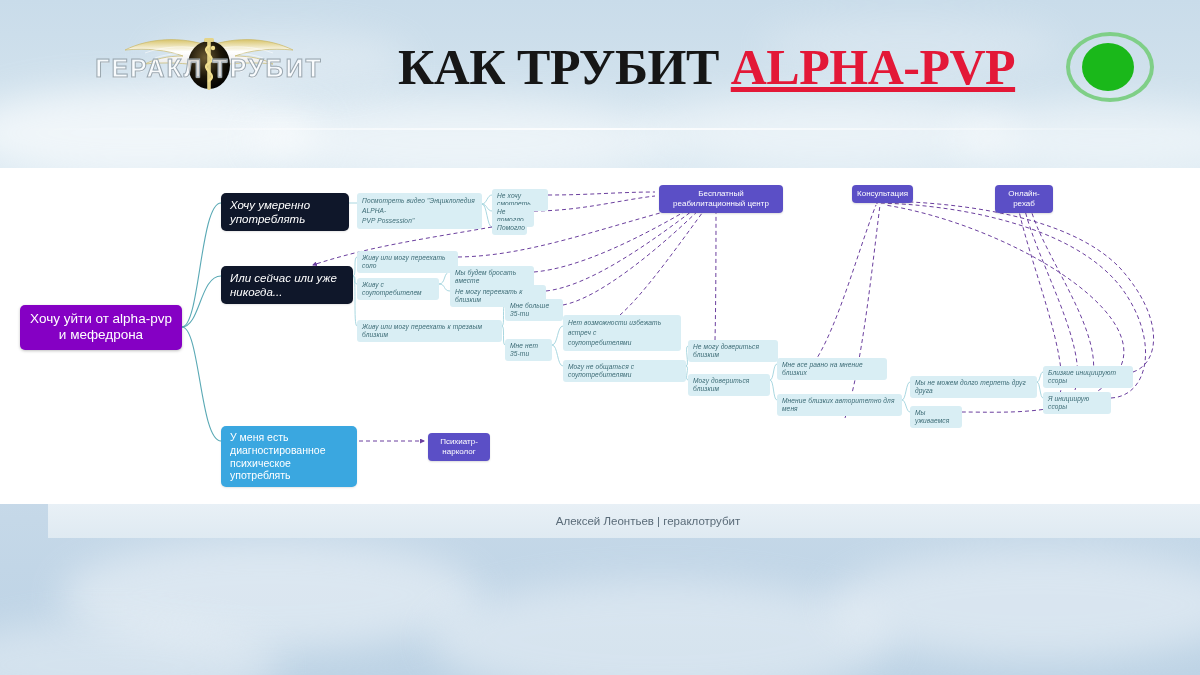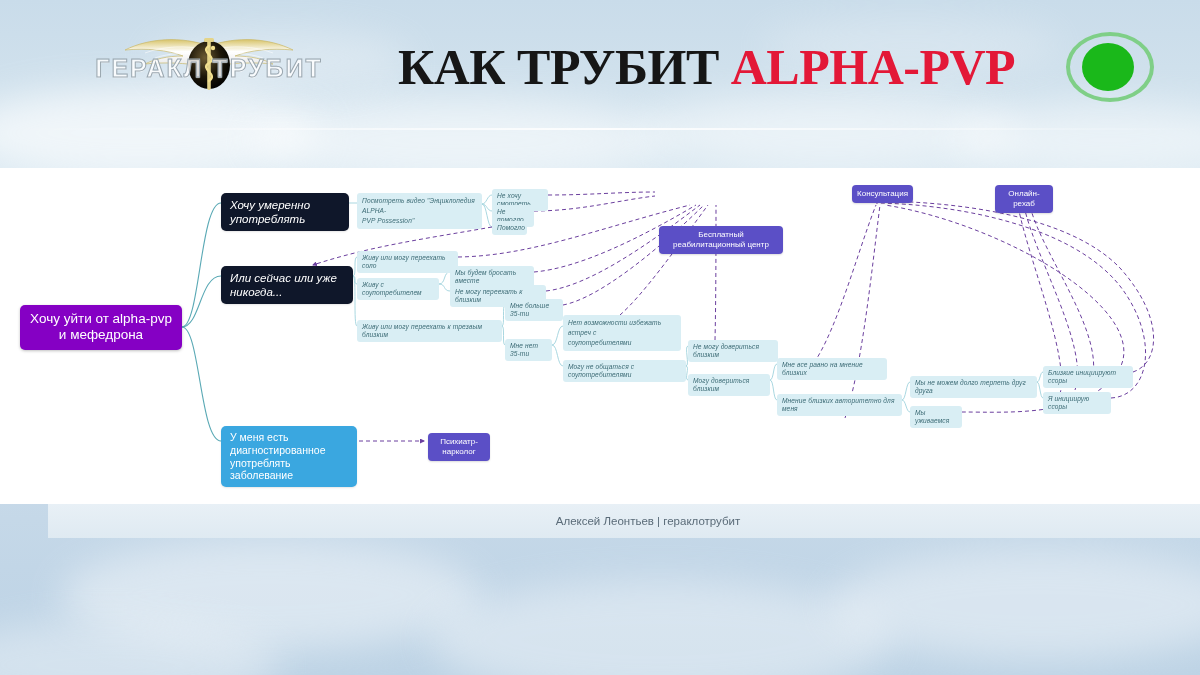--- a/index.html
+++ b/index.html
@@ -31,21 +31,21 @@
     letter-spacing:2px; color:rgba(255,255,255,.30);
     -webkit-text-stroke:1px #9aa7b0;
     text-shadow:0 1px 1px rgba(255,255,255,.8);
   }
   .title {
     position:absolute; left:390px; top:36px; width:700px; height:62px;
     font-family:"Liberation Serif", serif; font-weight:bold; font-size:50px;
     letter-spacing:-0.5px; white-space:nowrap; line-height:62px;
   }
   .t-black { color:#161616; }
-  .t-red   { color:#e31837; }
+  .t-red   { color:#e31837;text-decoration:underline; }
   .greenmark { position:absolute; left:1058px; top:32px; width:88px; height:70px; }
   .greenmark .ring {
     position:absolute; left:0; top:0; width:88px; height:70px;
     border:4px solid #7fcf87; border-radius:50%;
   }
   .greenmark .dot {
     position:absolute; left:16px; top:11px; width:52px; height:48px;
     background:#1ab81a; border-radius:50%;
   }
   .header-sep { position:absolute; left:0; top:128px; width:1200px; height:2px;
@@ -236,21 +236,21 @@
           <path d="M0 0 L10 5 L0 10 z" fill="#6b3f9e"></path>
         </marker>
       </defs>
     </svg>
 
   <div class="node n-root two" style="left: 20px; top: 137px; width: 162px; min-height: 44px;">Хочу уйти от alpha-pvp
 и мефедрона</div>
       <div class="node n-cyan" style="left: 221px; top: 25px; width: 128px; min-height: 19px;">Хочу умеренно употреблять</div>
       <div class="node n-cyan" style="left: 221px; top: 98px; width: 132px; min-height: 19px;">Или сейчас или уже никогда...</div>
       <div class="node n-blue two" style="left: 221px; top: 258px; width: 136px; min-height: 30px;">У меня есть диагностированное
-употреблять заболевание</div>
+психическое употреблять</div>
       <div class="node n-light two" style="left: 357px; top: 25px; width: 125px; min-height: 21px;">Посмотреть видео "Энциклопедия ALPHA-
 PVP Possession"</div>
       <div class="node n-light" style="left: 492px; top: 21px; width: 56px; min-height: 11px;">Не хочу смотреть</div>
       <div class="node n-light" style="left: 492px; top: 37px; width: 42px; min-height: 11px;">Не помогло</div>
       <div class="node n-light" style="left: 492px; top: 53px; width: 35px; min-height: 11px;">Помогло</div>
       <div class="node n-light" style="left: 357px; top: 83px; width: 101px; min-height: 11px;">Живу или могу переехать соло</div>
       <div class="node n-light" style="left: 357px; top: 110px; width: 82px; min-height: 11px;">Живу с соупотребителем</div>
       <div class="node n-light" style="left: 450px; top: 98px; width: 84px; min-height: 11px;">Мы будем бросать вместе</div>
       <div class="node n-light" style="left: 450px; top: 117px; width: 96px; min-height: 11px;">Не могу переехать к близким</div>
       <div class="node n-light" style="left: 357px; top: 152px; width: 145px; min-height: 11px;">Живу или могу переехать к трезвым близким</div>
@@ -260,21 +260,21 @@
 соупотребителями</div>
       <div class="node n-light" style="left: 563px; top: 192px; width: 123px; min-height: 11px;">Могу не общаться с соупотребителями</div>
       <div class="node n-light" style="left: 688px; top: 172px; width: 90px; min-height: 11px;">Не могу довериться близким</div>
       <div class="node n-light" style="left: 688px; top: 206px; width: 82px; min-height: 11px;">Могу довериться близким</div>
       <div class="node n-light" style="left: 777px; top: 190px; width: 110px; min-height: 11px;">Мне все равно на мнение близких</div>
       <div class="node n-light" style="left: 777px; top: 226px; width: 125px; min-height: 11px;">Мнение близких авторитетно для меня</div>
       <div class="node n-light" style="left: 910px; top: 208px; width: 127px; min-height: 11px;">Мы не можем долго терпеть друг друга</div>
       <div class="node n-light" style="left: 910px; top: 238px; width: 52px; min-height: 11px;">Мы уживаемся</div>
       <div class="node n-light" style="left: 1043px; top: 198px; width: 90px; min-height: 11px;">Близкие инициируют ссоры</div>
       <div class="node n-light" style="left: 1043px; top: 224px; width: 68px; min-height: 11px;">Я инициирую ссоры</div>
-      <div class="node n-purple" style="left: 659px; top: 17px; width: 124px; min-height: 16px; margin-top: 41px;">Бесплатный реабилитационный центр</div>
+      <div class="node n-purple" style="left: 659px; top: 17px; width: 124px; min-height: 16px;">Бесплатный реабилитационный центр</div>
       <div class="node n-purple" style="left: 852px; top: 17px; width: 61px; min-height: 16px;">Консультация</div>
       <div class="node n-purple" style="left: 995px; top: 17px; width: 58px; min-height: 16px;">Онлайн-рехаб</div>
       <div class="node n-purple" style="left: 428px; top: 265px; width: 62px; min-height: 16px;">Психиатр-нарколог</div>
     </div>
 </div>
 
 <div class="footer">
   <span>Алексей Леонтьев | гераклотрубит</span>
 </div>
 

